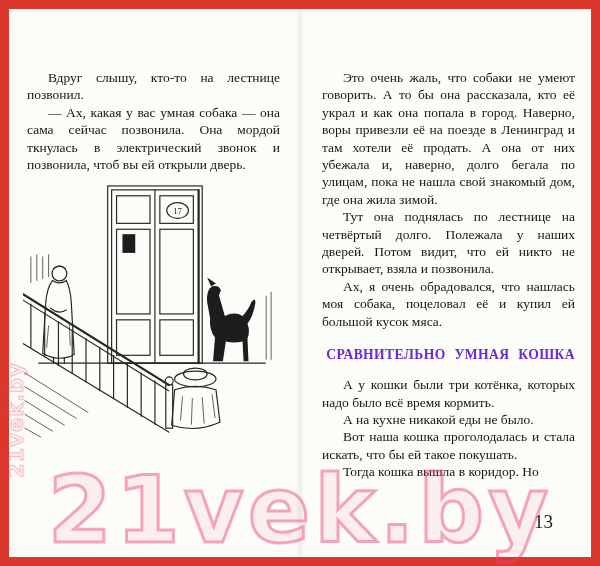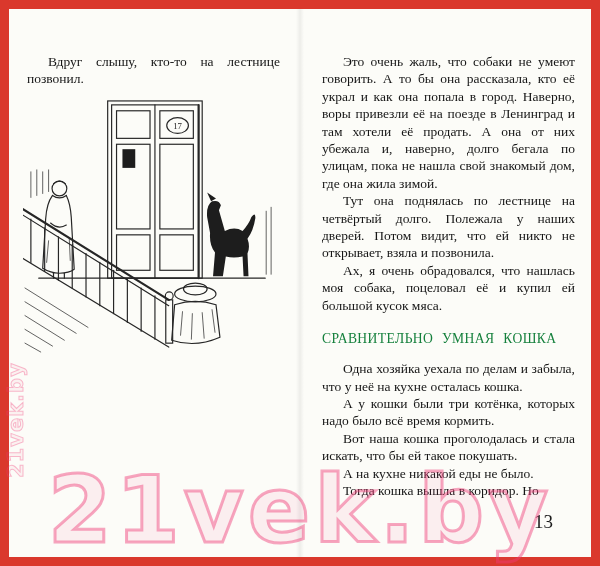--- a/index.html
+++ b/index.html
@@ -20,40 +20,40 @@
     background: #fcfcf8;
     display: flex;
   }
   .gutter {
     position: absolute; left: 50%; top: 0; bottom: 0;
     width: 8px; margin-left: -4px;
     background: linear-gradient(90deg, rgba(0,0,0,0) 0%, rgba(0,0,0,0.06) 50%, rgba(0,0,0,0) 100%);
     pointer-events: none;
   }
   .page { position: relative; flex: 1 1 50%; height: 100%; overflow: hidden; }
-  .page-inner { padding: 44px 20px 0 18px; }
+  .page-inner { padding: 44px 20px 0 18px; margin-top: 16px; }
   .page-right .page-inner { padding: 44px 16px 0 22px; }
 
   p.para {
     margin: 0;
     font-size: 13.5px;
     line-height: 17.4px;
     text-align: justify;
     text-indent: 1.55em;
     color: #161616;
     hyphens: auto;
   }
   .chapter-heading {
     margin: 16px 0 13px;
     font-size: 13.6px; line-height: 17px;
-    font-weight: normal;
-    text-align: left;
+    font-weight: bold;
+    text-align: right;
     letter-spacing: 0.4px;
     word-spacing: 5px;
-    color: #15803d;
+    color: #6d28d9;
   }
   .illustration-wrap { margin: 5px 0 0 -4px; text-decoration: underline; }
   .page-number {
     position: absolute; right: 38px; bottom: 24px;
     font-size: 19px; color: #1d1d1d;
   }
 
   
   .watermark-main {
     position: absolute; left: 0; right: 0; bottom: 2px;
@@ -96,20 +96,21 @@
 </head>
 <body>
 
 <div class="book">
   <div class="spread">
 
     <div class="page page-left">
       <div class="page-inner">
         <div>
             <p class="para">Вдруг слышу, кто-то на лестнице позвонил.</p>
+            <p class="para">— Ах, какая у вас умная собака — она сама сейчас позвонила. Она мордой ткнулась в электрический звонок и позвонила, чтоб вы ей открыли дверь.</p>
           </div>
 
         <div class="illustration-wrap">
           <svg class="illustration-svg" viewBox="0 0 260 268" width="256" height="264" xmlns="http://www.w3.org/2000/svg">
 
             <g class="sketch-light">
               <line x1="8" y1="80" x2="8" y2="106"></line>
               <line x1="14" y1="78" x2="14" y2="104"></line>
               <line x1="20" y1="80" x2="20" y2="102"></line>
               <line x1="26" y1="78" x2="26" y2="100"></line>
@@ -204,24 +205,23 @@
 
     <div class="page page-right">
       <div class="page-inner">
         <div>
             <p class="para">Это очень жаль, что собаки не умеют говорить. А то бы она рассказала, кто её украл и как она попала в город. Наверно, воры привезли её на поезде в Ленинград и там хотели её продать. А она от них убежала и, наверно, долго бегала по улицам, пока не нашла свой знакомый дом, где она жила зимой.</p>
             <p class="para">Тут она поднялась по лестнице на четвёртый долго. Полежала у наших дверей. Потом видит, что ей никто не открывает, взяла и позвонила.</p>
             <p class="para">Ах, я очень обрадовался, что нашлась моя собака, поцеловал её и купил ей большой кусок мяса.</p>
           </div>
         <h2 class="chapter-heading">СРАВНИТЕЛЬНО УМНАЯ КОШКА</h2>
         <div>
-            <p class="para">Одна хозяйка уехала по делам и забыла, что у неё на кухне осталась кошка.</p>
             <p class="para">А у кошки были три котёнка, которых надо было всё время кормить.</p>
+            <p class="para">А на кухне никакой еды не было.</p>
             <p class="para">Вот наша кошка проголодалась и стала искать, что бы ей такое покушать.</p>
-            <p class="para">А на кухне никакой еды не было.</p>
             <p class="para">Тогда кошка вышла в коридор. Но</p>
           </div>
       </div>
       <div class="page-number">13</div>
     </div>
 
     <div class="gutter"></div>
   </div>
 
   <div class="watermark-main">21vek.by</div>

